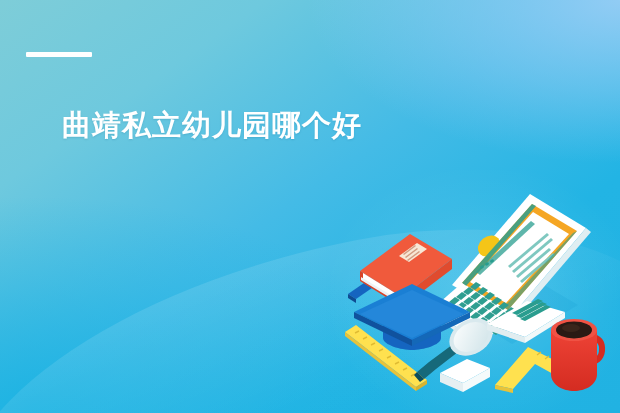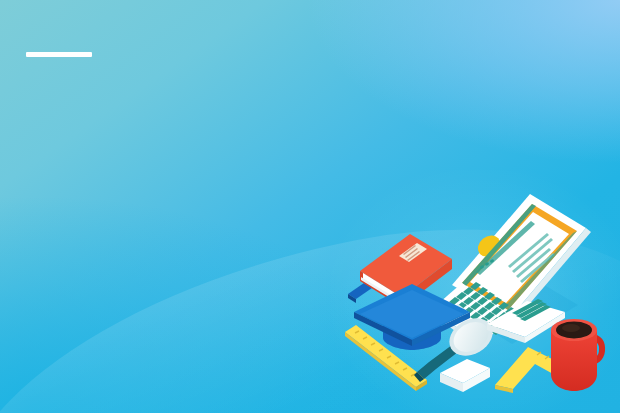--- a/index.html
+++ b/index.html
@@ -91,20 +91,21 @@
 
 <div id="banner">
 
   <div class="tint-topright"></div>
   <div class="tint-bottomleft"></div>
   <div class="desk-sweep"></div>
   <div class="glow"></div>
 
   <div class="accent-rule"></div>
 
+  <div class="headline">曲靖私立幼儿园哪个好</div>
 
   <svg class="scene" viewBox="0 0 620 413" xmlns="http://www.w3.org/2000/svg">
 
     <defs>
       <linearGradient id="gKeyDark" x1="0" y1="0" x2="1" y2="1">
         <stop offset="0" stop-color="#2f9e90"></stop>
         <stop offset="1" stop-color="#24897d"></stop>
       </linearGradient>
       <linearGradient id="gMugBody" x1="0" y1="0" x2="0" y2="1">
         <stop offset="0" stop-color="#ee4336"></stop>

